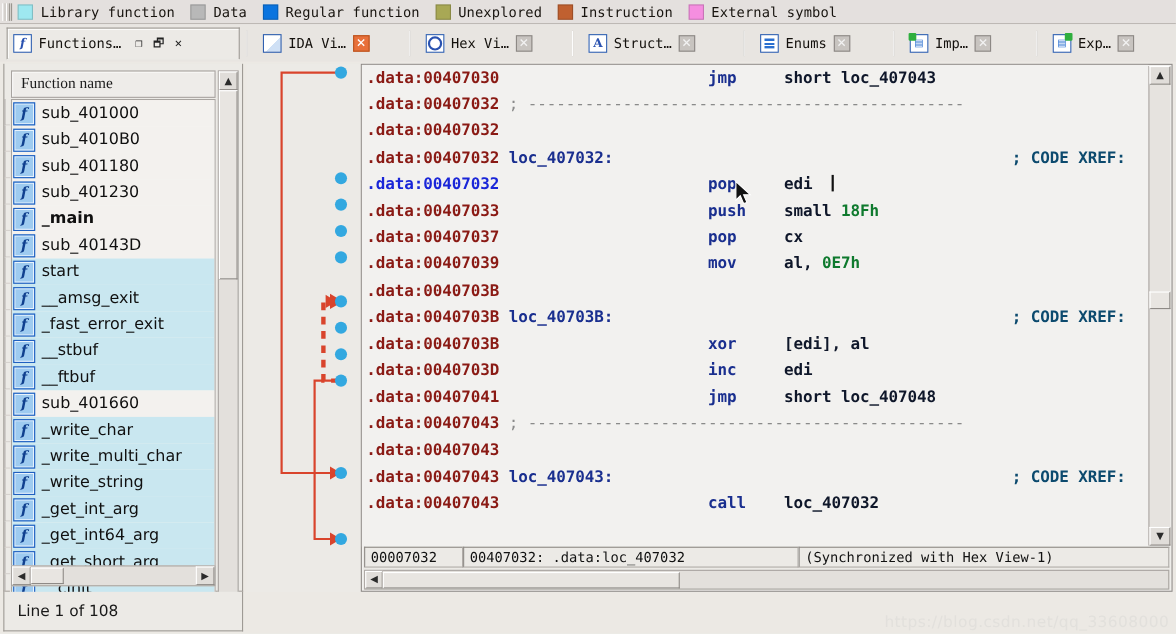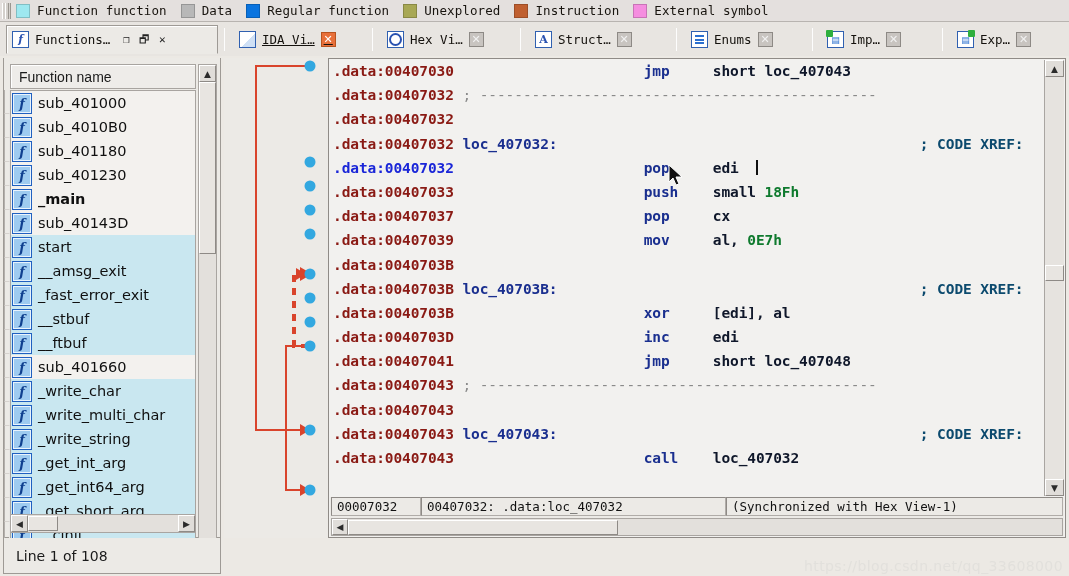--- a/index.html
+++ b/index.html
@@ -100,21 +100,21 @@
     background: #eceae6;
     border: 1px solid #9e9a95;
     border-top: none;
   }
   .func-header {
     position: absolute; left: 6px; top: 6px; width: 186px; height: 25px;
     background: #eeece9;
     border: 1px solid #a8a4a0;
     box-shadow: inset 1px 1px 0 #ffffff;
     display: flex; align-items: center; padding-left: 8px;
-    font-family: Liberation Sans, sans-serif;
+    font-family: Liberation Serif, serif;
     font-size: 14px; color: #1b1b1b;
   }
   .func-list {
     position: absolute; left: 6px; top: 32px; width: 186px; height: 478px;
     background: #f5f4f2;
     border: 1px solid #a8a4a0;
     overflow: hidden;
   }
   .func-row {
     display: flex; align-items: center;
@@ -249,21 +249,21 @@
 </head>
 <body>
 
 <div class="app">
 
   <div class="legend">
     <div class="legend-grip"></div>
     <div class="legend-items" id="legend-items" style="display:flex;align-items:center;">
         <div class="legend-item">
           <span class="legend-swatch" style="background: rgb(158, 232, 240);"></span>
-          <span class="legend-label">Function function</span>
+          <span class="legend-label">Library function</span>
         </div>
         <div class="legend-item">
           <span class="legend-swatch" style="background: rgb(184, 184, 184);"></span>
           <span class="legend-label">Data</span>
         </div>
         <div class="legend-item">
           <span class="legend-swatch" style="background: rgb(10, 116, 223);"></span>
           <span class="legend-label">Regular function</span>
         </div>
         <div class="legend-item">
@@ -288,21 +288,21 @@
         <span class="ic">f</span>
       </span>
       <span class="tab-label">Functions…</span>
       <span class="tab-btn box">❐</span>
       <span class="tab-btn box">🗗</span>
       <span class="tab-btn box">✕</span>
     </div>
 
     <div class="tab-sep" style="left:224px;"></div>
 
-    <div class="tab" style="left:234px;text-decoration:underline;">
+    <div class="tab" style="left:234px;">
       <span class="tab-icon">
         <span class="ic doc"></span>
       </span>
       <span class="tab-label">IDA Vi…</span>
       <span class="xbtn orange">✕</span>
     </div>
 
     <div class="tab-sep" style="left:372px;"></div>
 
     <div class="tab" style="left:382px;">

